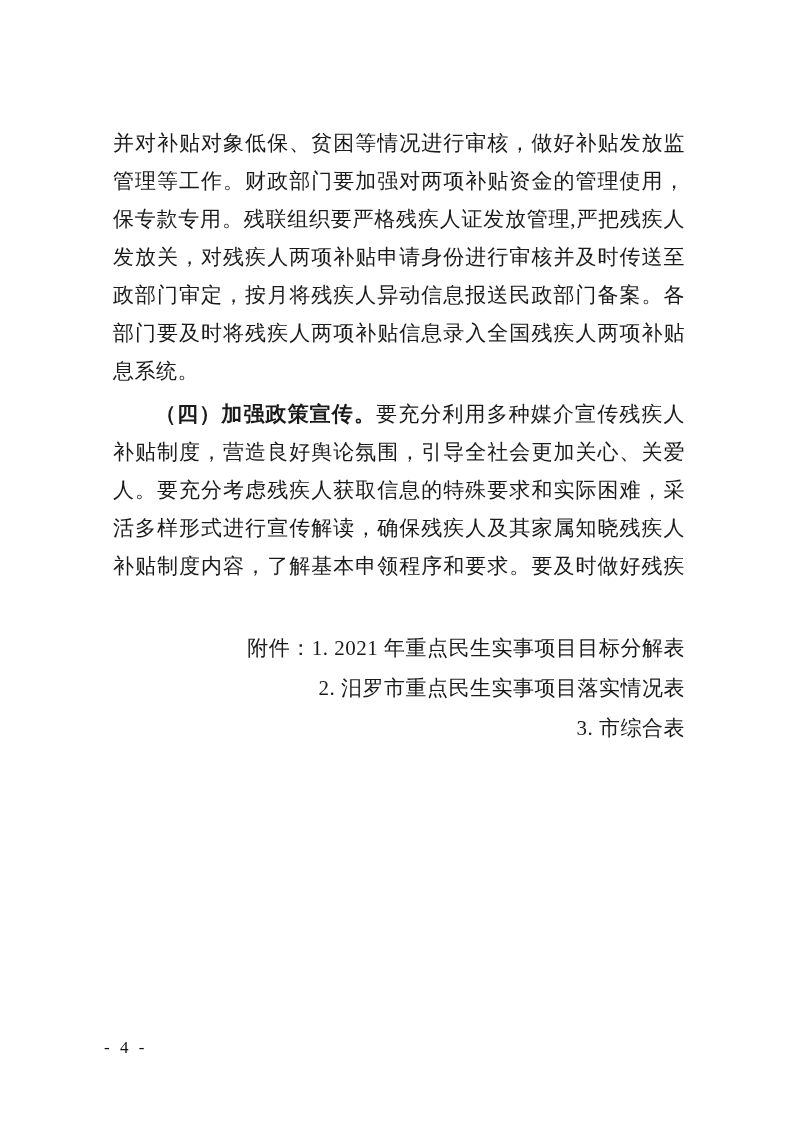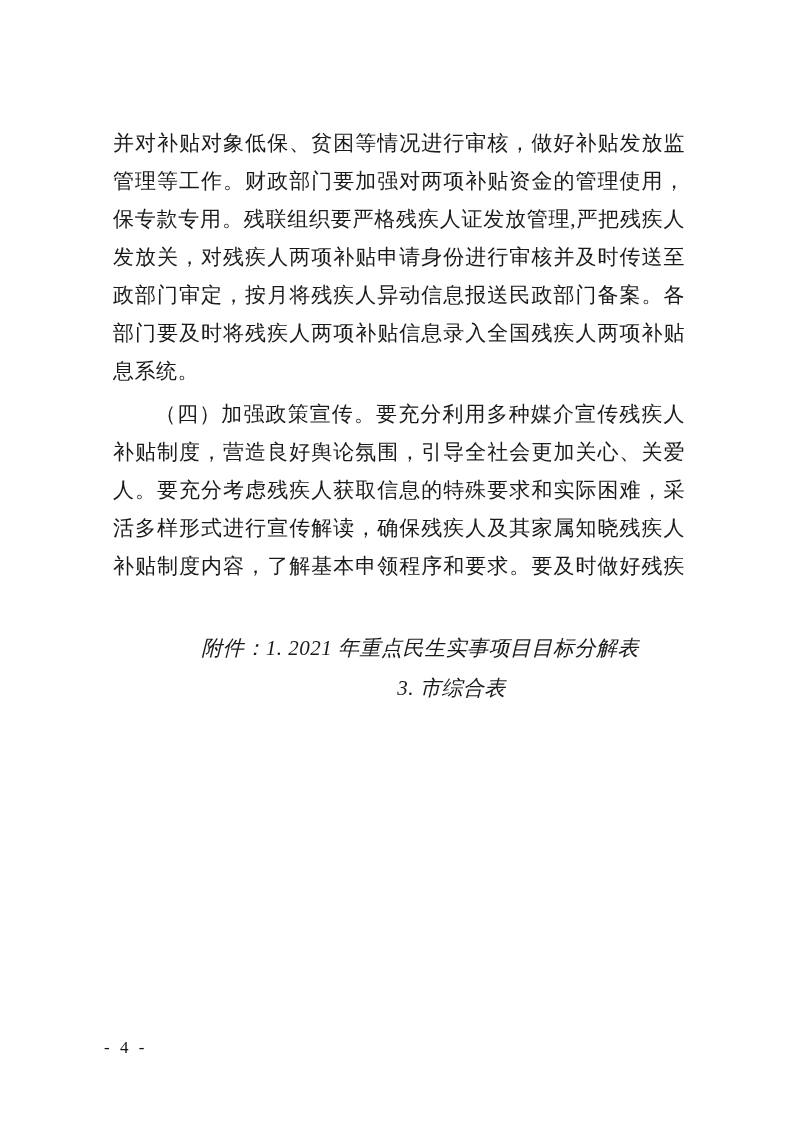--- a/index.html
+++ b/index.html
@@ -26,31 +26,30 @@
     overflow: hidden;
     text-align: justify;
     text-align-last: justify;
     letter-spacing: 0.5px;
   }
   .text-line.no-justify {
     text-align: center;
     text-align-last: left;
   }
   .text-line.indent { text-indent: 2em; }
-  .seg-bold { font-weight: normal; }
+  .seg-bold { font-weight: bold; }
   .para + .para { margin-top: 5px; }
   .attachments { margin-top: 43px; padding-left: 42px; }
   .att-line {
     font-size: 21px;
     line-height: 40px;
     height: 40px;
-    text-align: center;
+    text-align: right;
     letter-spacing: 0.5px;
     white-space: pre;
-    font-style: italic;
   }
   .att-line.att-rest { padding-left: 63px; }
   .page-number {
     position: absolute;
     left: 104px;
     top: 1038px;
     font-size: 17px;
     letter-spacing: 3px;
     color: #111111;
   }
@@ -73,17 +72,18 @@
         <div class="para">
           <div class="text-line indent"><span class="seg-bold">（四）加强政策宣传。</span><span class="seg">要充分利用多种媒介宣传残疾人两项</span></div>
           <div class="text-line"><span class="seg">补贴制度，营造良好舆论氛围，引导全社会更加关心、关爱残疾</span></div>
           <div class="text-line"><span class="seg">人。要充分考虑残疾人获取信息的特殊要求和实际困难，采用灵</span></div>
           <div class="text-line"><span class="seg">活多样形式进行宣传解读，确保残疾人及其家属知晓残疾人两项</span></div>
           <div class="text-line"><span class="seg">补贴制度内容，了解基本申领程序和要求。要及时做好残疾人两</span></div>
         </div>
       </div>
     <div class="attachments">
       <div class="att-line"><span>附件：</span><span>1. 2021 年重点民生实事项目目标分解表</span></div>
+      <div class="att-line att-rest">2. 汨罗市重点民生实事项目落实情况表</div>
       <div class="att-line att-rest">3. 市综合表</div>
     </div>
   </div>
   <div class="page-number">- 4 -</div>
 </div>
 
 </body></html>

